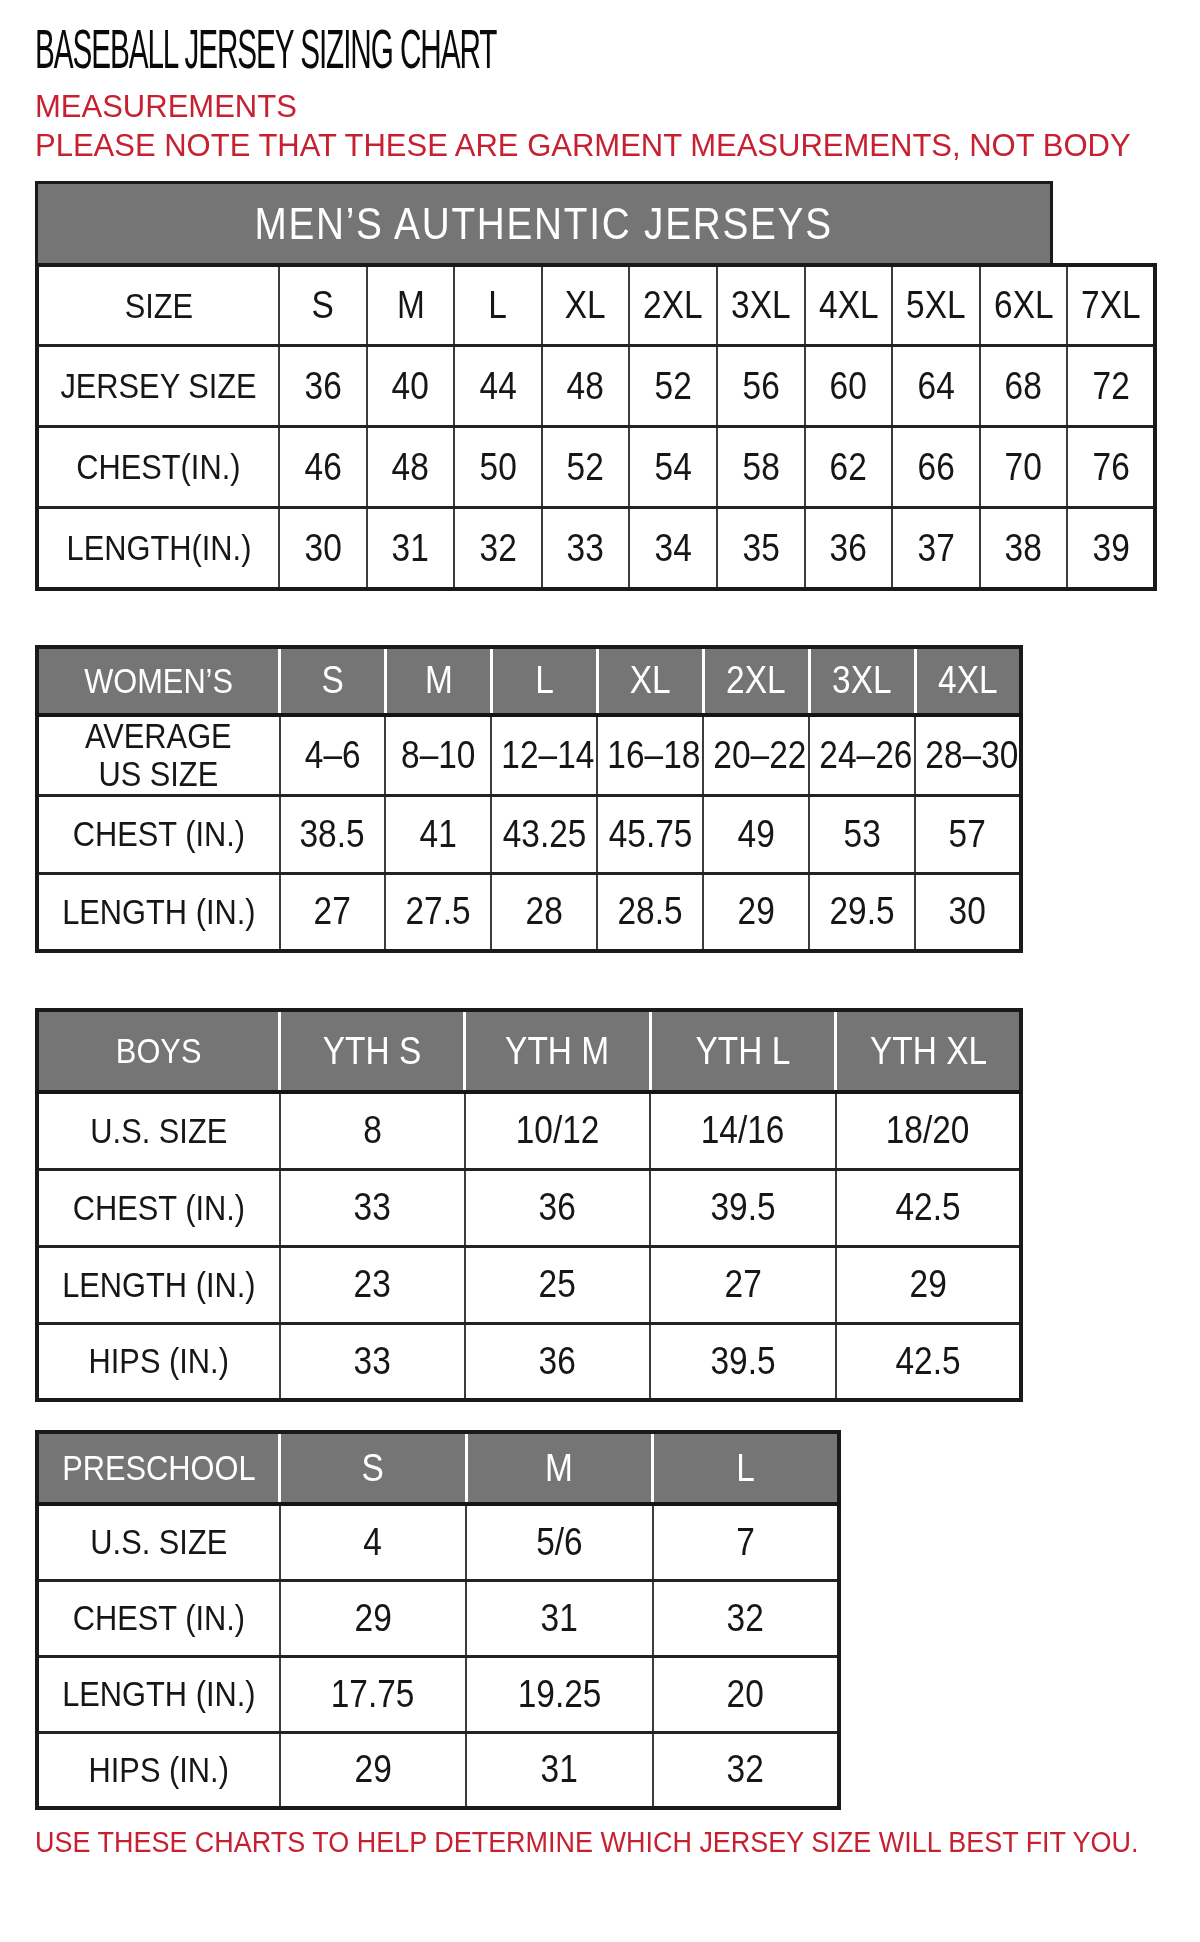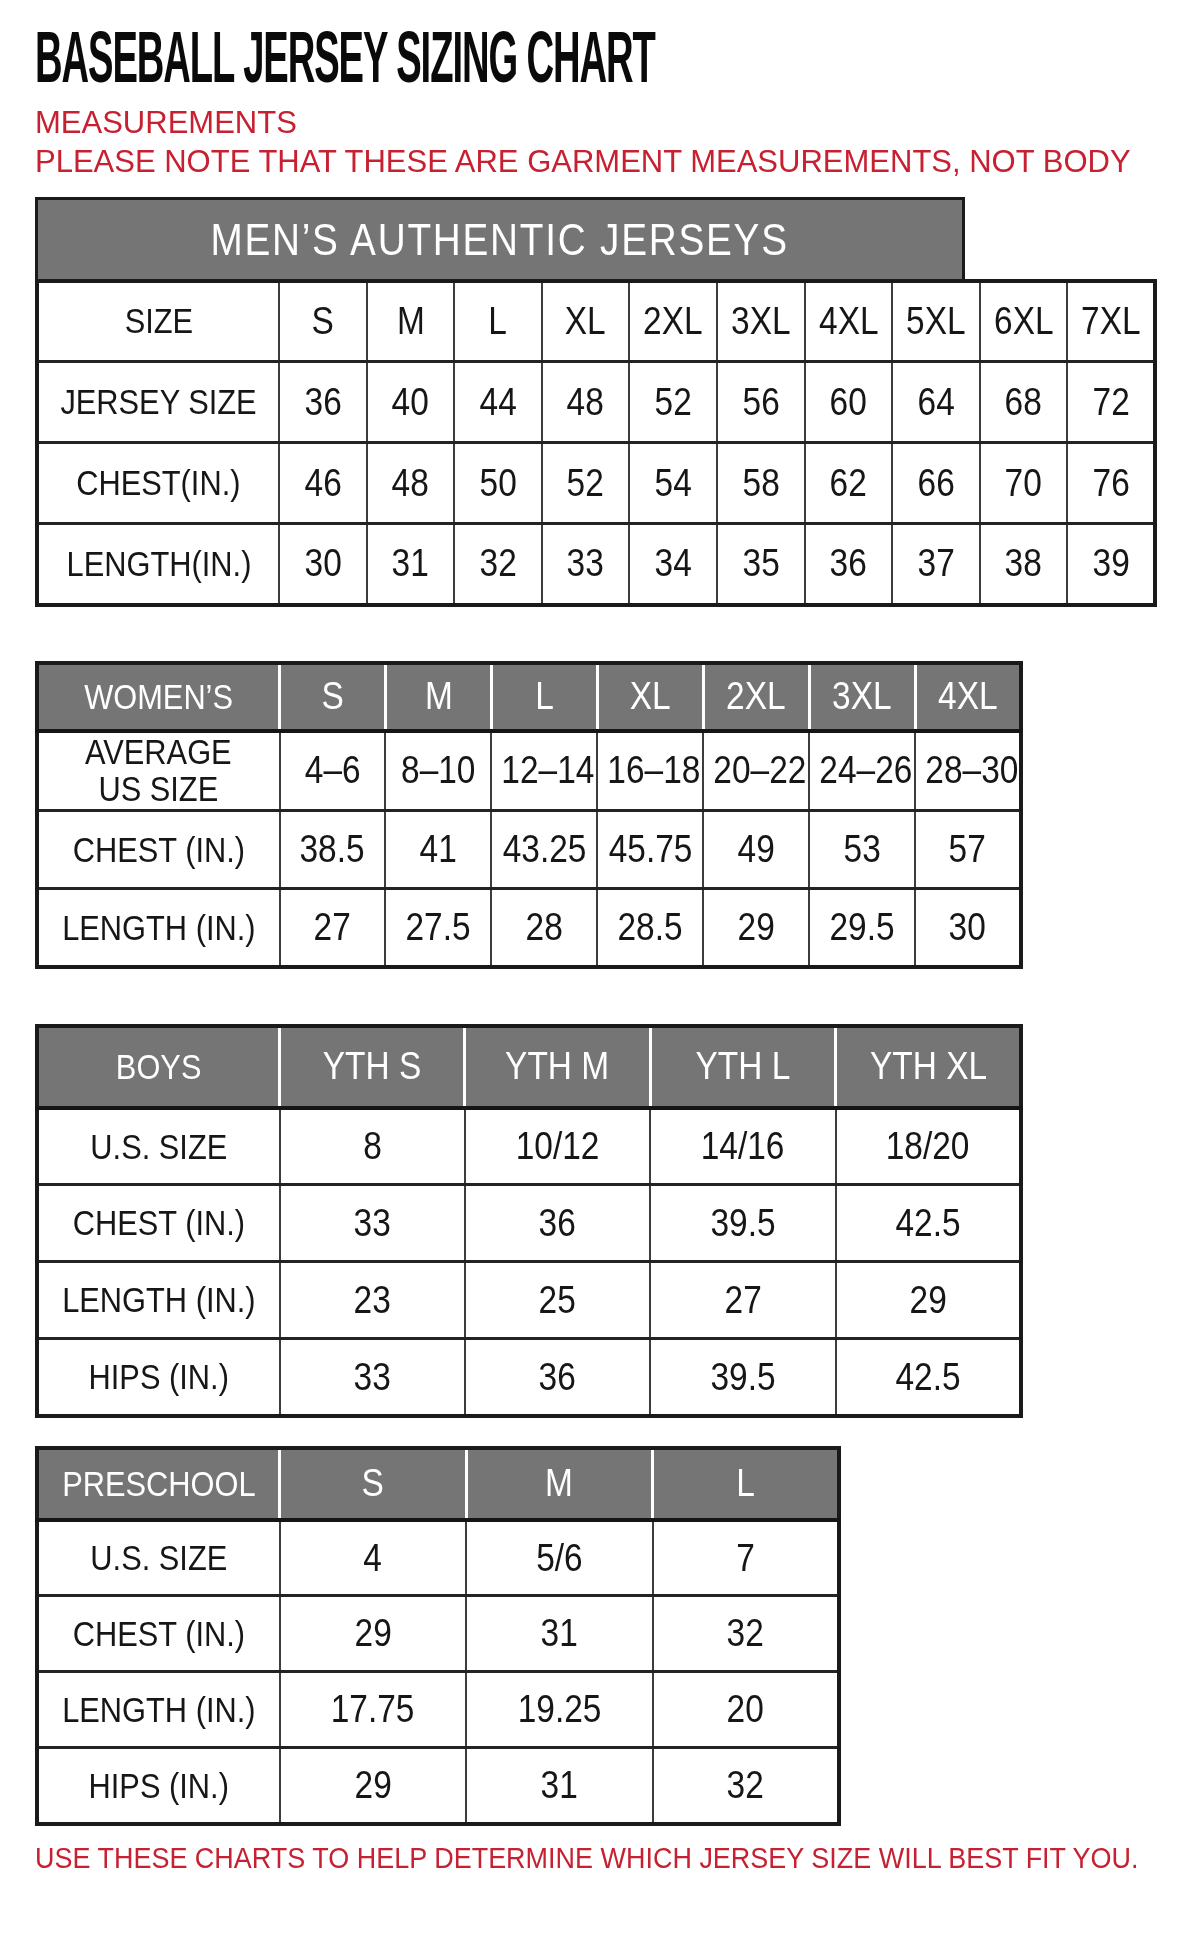--- a/index.html
+++ b/index.html
@@ -6,21 +6,21 @@
   body{
     width:1200px;height:1942px;overflow:hidden;
     font-family:"Liberation Sans",sans-serif;color:#141414;
     -webkit-font-smoothing:antialiased;
   }
   .content{padding:22px 0 0 35px;}
 
   
   h1{
     margin:0 16px 10px 0;
-    font-size:72px;line-height:0.98;font-weight:bold;color:#0a0a0a;
+    font-size:56px;line-height:0.98;font-weight:normal;color:#0a0a0a;
     white-space:nowrap;
   }
   h1 .squeeze{
     display:inline-block;transform:scaleX(0.53);transform-origin:left center;
     letter-spacing:-2px;
   }
 
   
   .note{font-size:31px;line-height:39px;font-weight:400;margin:0 0 16px 0;}
   .red{color:#C62031;}
@@ -35,21 +35,21 @@
   .tbl-wrap.preschool{margin-bottom:0;}
 
   .banner{
     box-sizing:border-box;
     background:#757575;color:#ffffff;
     border:3px solid #1a1a1a;border-bottom:none;
     text-align:center;
     height:82px;line-height:79px;
     font-size:44px;letter-spacing:2px;font-weight:400;
   }
-  .men   .banner{width:930px;}
+  .men   .banner{width:1018px;}
 
   table.sizing{
     border-collapse:collapse;table-layout:fixed;
     border:4px solid #1a1a1a;
     background:#fff;
     text-decoration:underline;
   }
   .men table.sizing{width:1122px;}
   .women table.sizing{width:988px;border-radius:30px;}
   .boys table.sizing{width:988px;}

